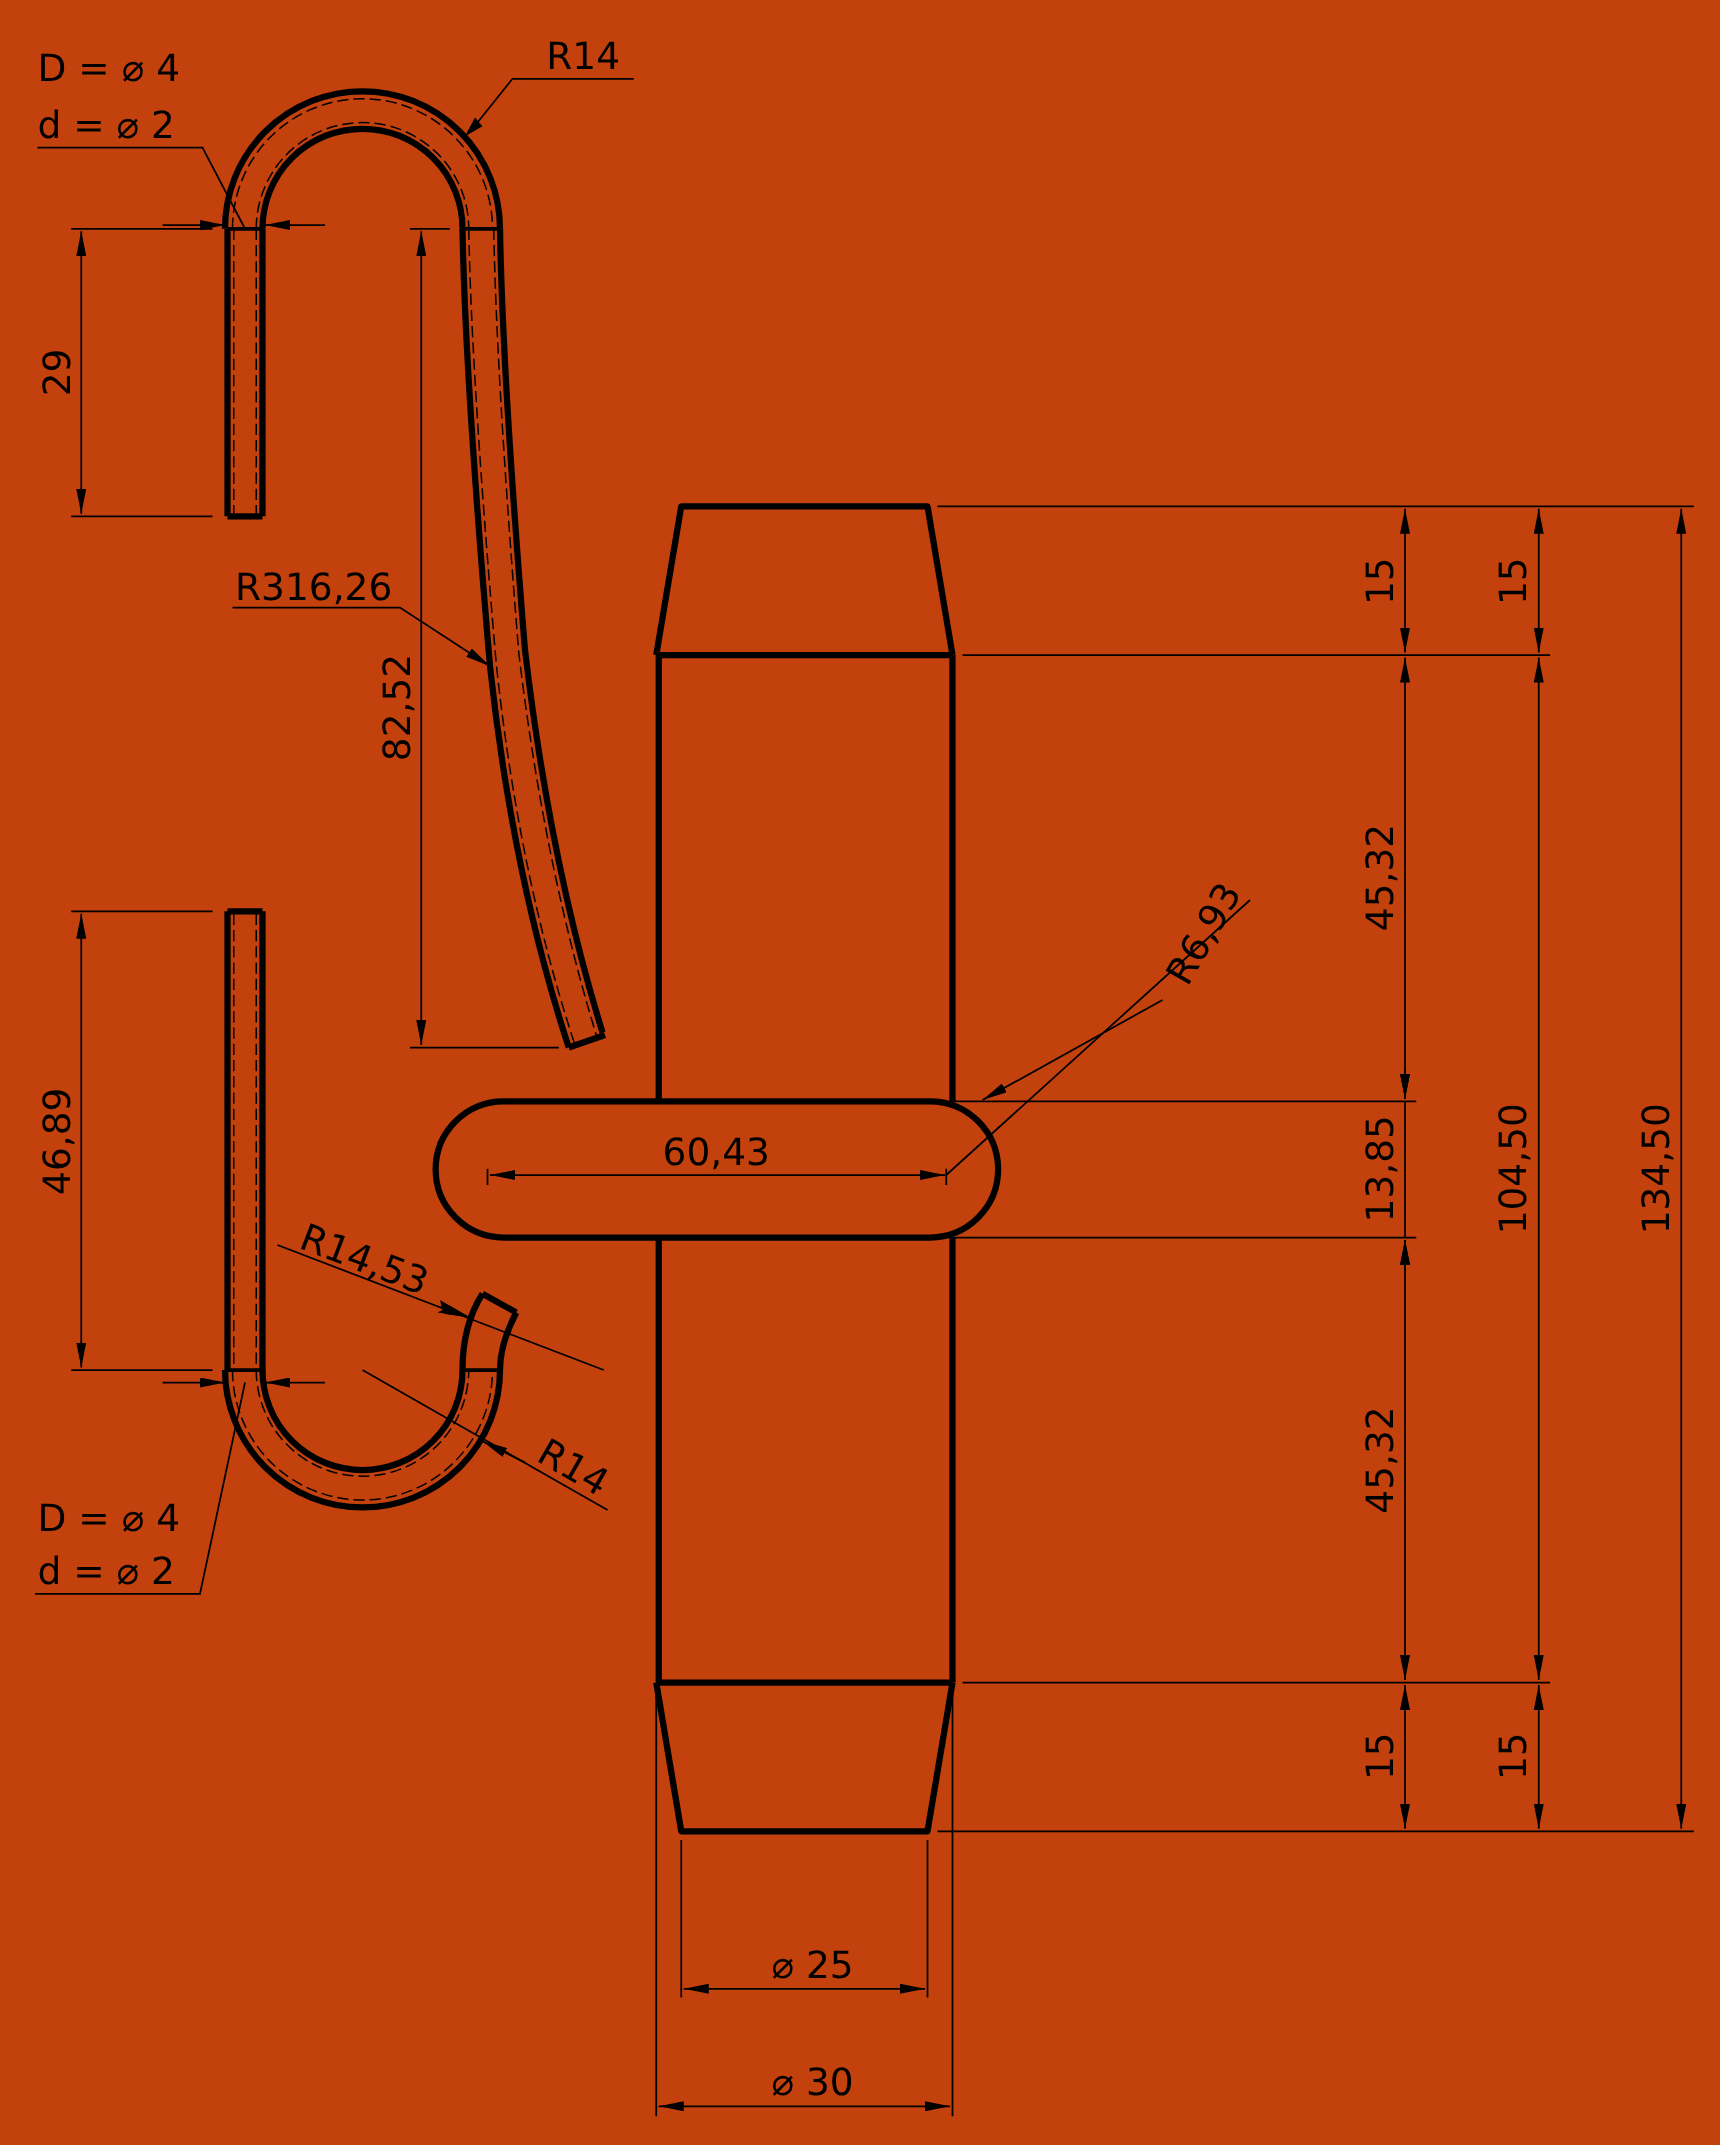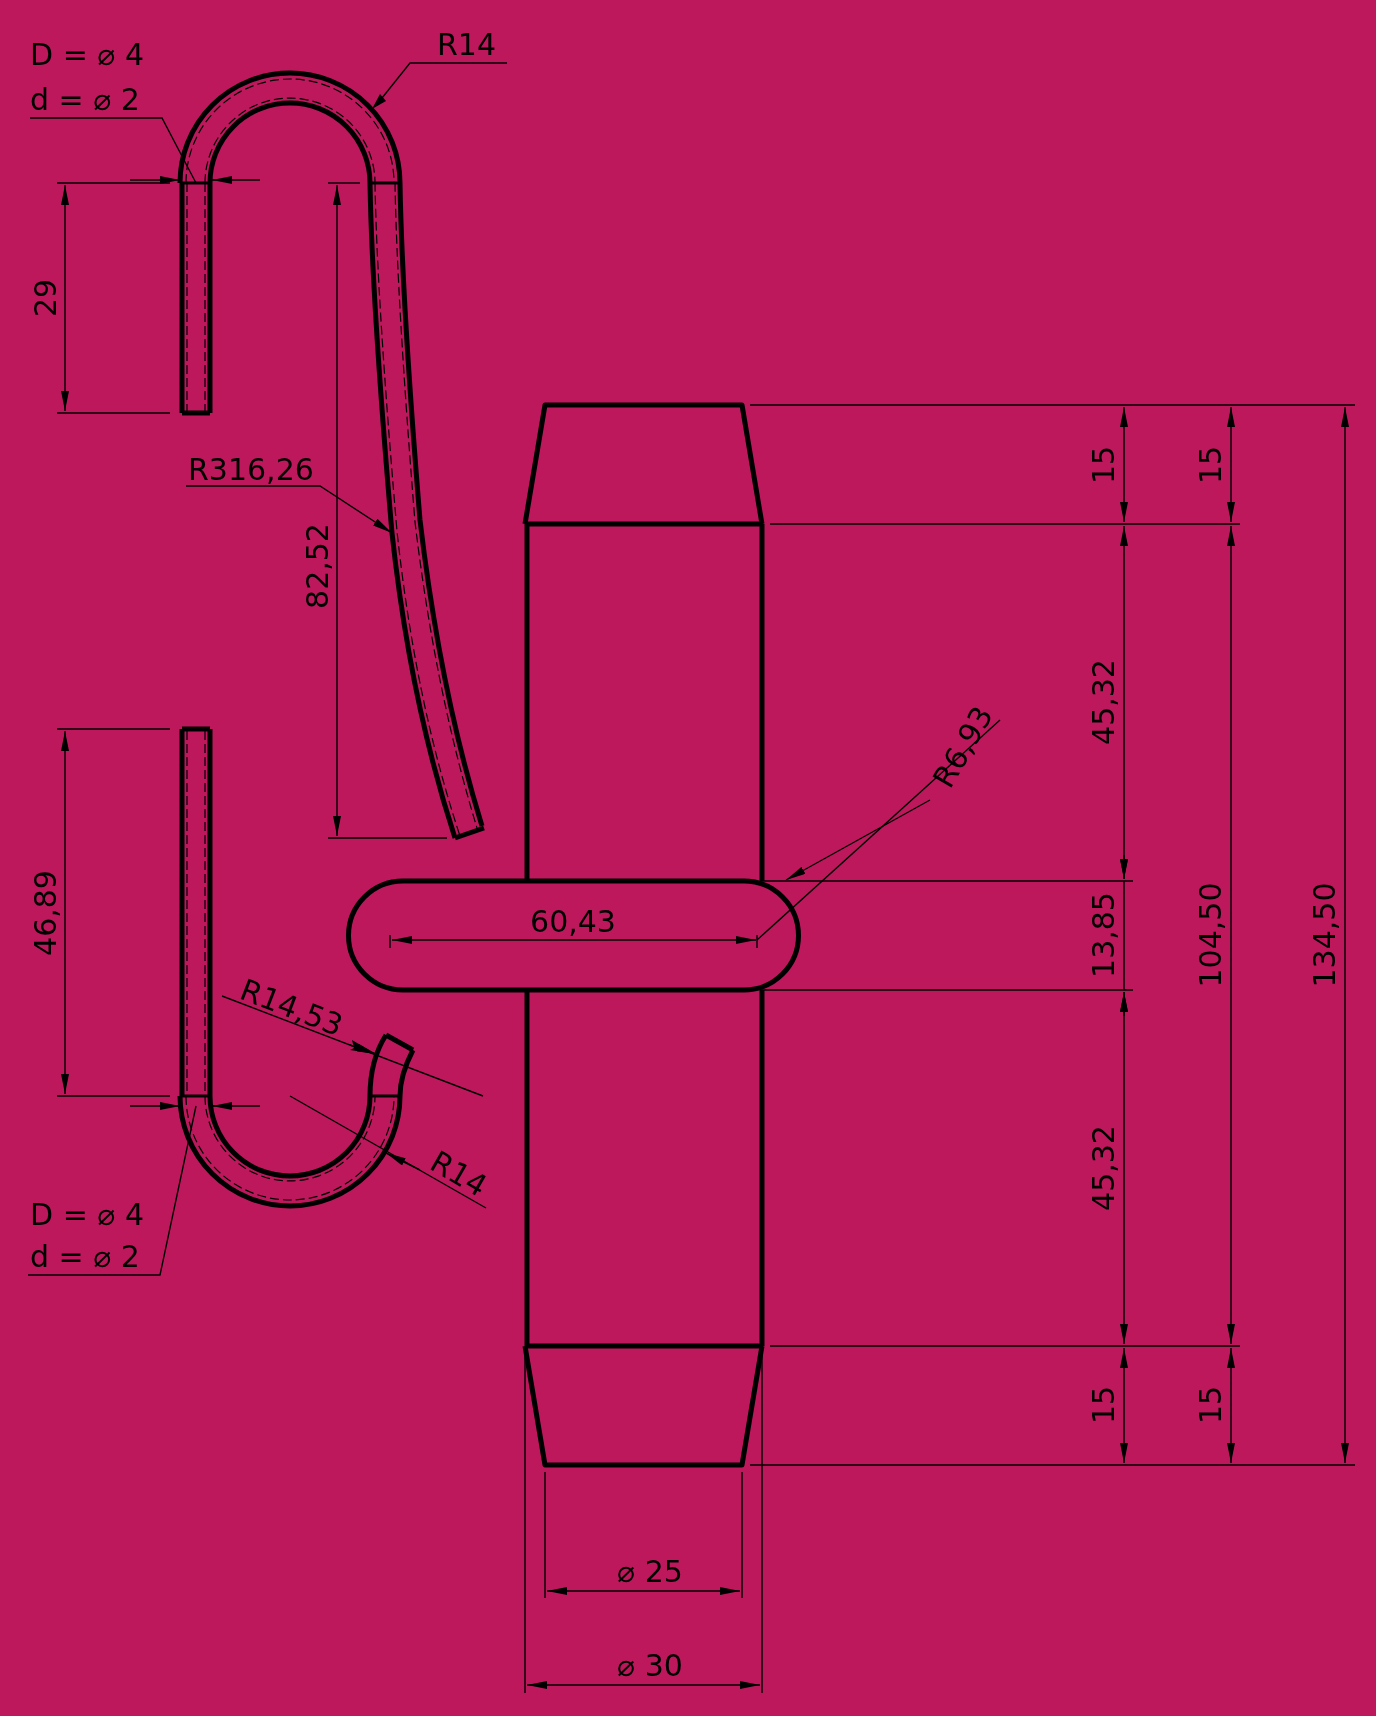--- a/index.html
+++ b/index.html
@@ -1,16 +1,16 @@
 <!DOCTYPE html>
 <html><head>
 <meta charset="utf-8">
 <style>
   html,body{margin:0;padding:0;background:#ffffff;}
-  #canvas{position:relative;width:1376px;height:1716px;overflow:hidden;background:#be185d;}
+  #canvas{position:relative;width:1376px;height:1716px;overflow:hidden;background:#c2410c;}
   svg{position:absolute;left:0;top:0;}
   .thick{stroke:#000;stroke-width:5;fill:none;stroke-linejoin:round;}
   .thin{stroke:#000;stroke-width:1.4;fill:none;}
   .hidden{stroke:#000;stroke-width:1.2;fill:none;stroke-dasharray:9 4;}
   .dimtxt{font-family:"DejaVu Sans",sans-serif;font-size:30px;fill:#000;font-weight:normal;}
   .arrow{fill:#000;stroke:none;}
 </style>
 </head>
 <body>
 

